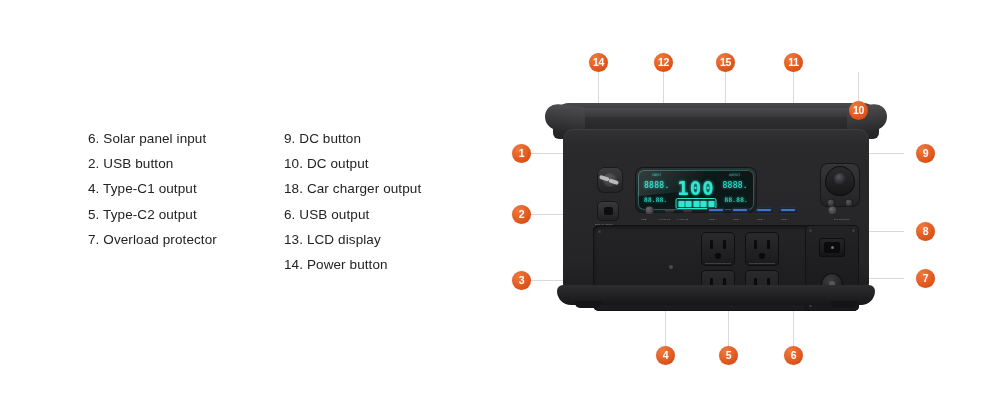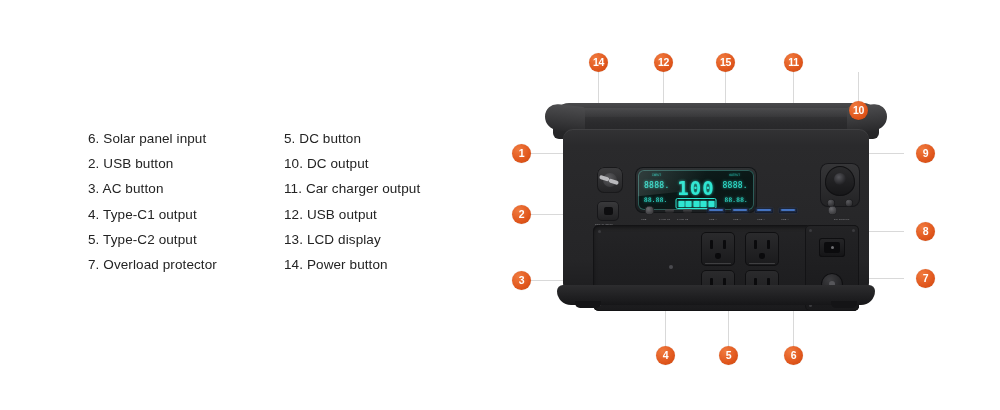--- a/index.html
+++ b/index.html
@@ -170,30 +170,29 @@
   .logo{position:absolute;right:14px;bottom:6px;font-size:5px;color:#4a4a4e;
        letter-spacing:.4px;}
 </style>
 </head>
 <body>
 
 <div id="legend">
   <div class="legend-col left">
     <div class="legend-item">6. Solar panel input</div>
     <div class="legend-item">2. USB button</div>
-    <div class="legend-item">3. AC button</div>
     <div class="legend-item">4. Type-C1 output</div>
     <div class="legend-item">5. Type-C2 output</div>
     <div class="legend-item">7. Overload protector</div>
   </div>
   <div class="legend-col right">
-    <div class="legend-item">5. DC button</div>
+    <div class="legend-item">9. DC button</div>
     <div class="legend-item">10. DC output</div>
-    <div class="legend-item">11. Car charger output</div>
-    <div class="legend-item">12. USB output</div>
+    <div class="legend-item">18. Car charger output</div>
+    <div class="legend-item">6. USB output</div>
     <div class="legend-item">13. LCD display</div>
     <div class="legend-item">14. Power button</div>
   </div>
 </div>
 
 <div id="stage">
 
   <div class="ln v" style="left:598px;top:72px;height:58px;"></div>
   <div class="ln h" style="left:598px;top:129px;width:62px;"></div>
 

